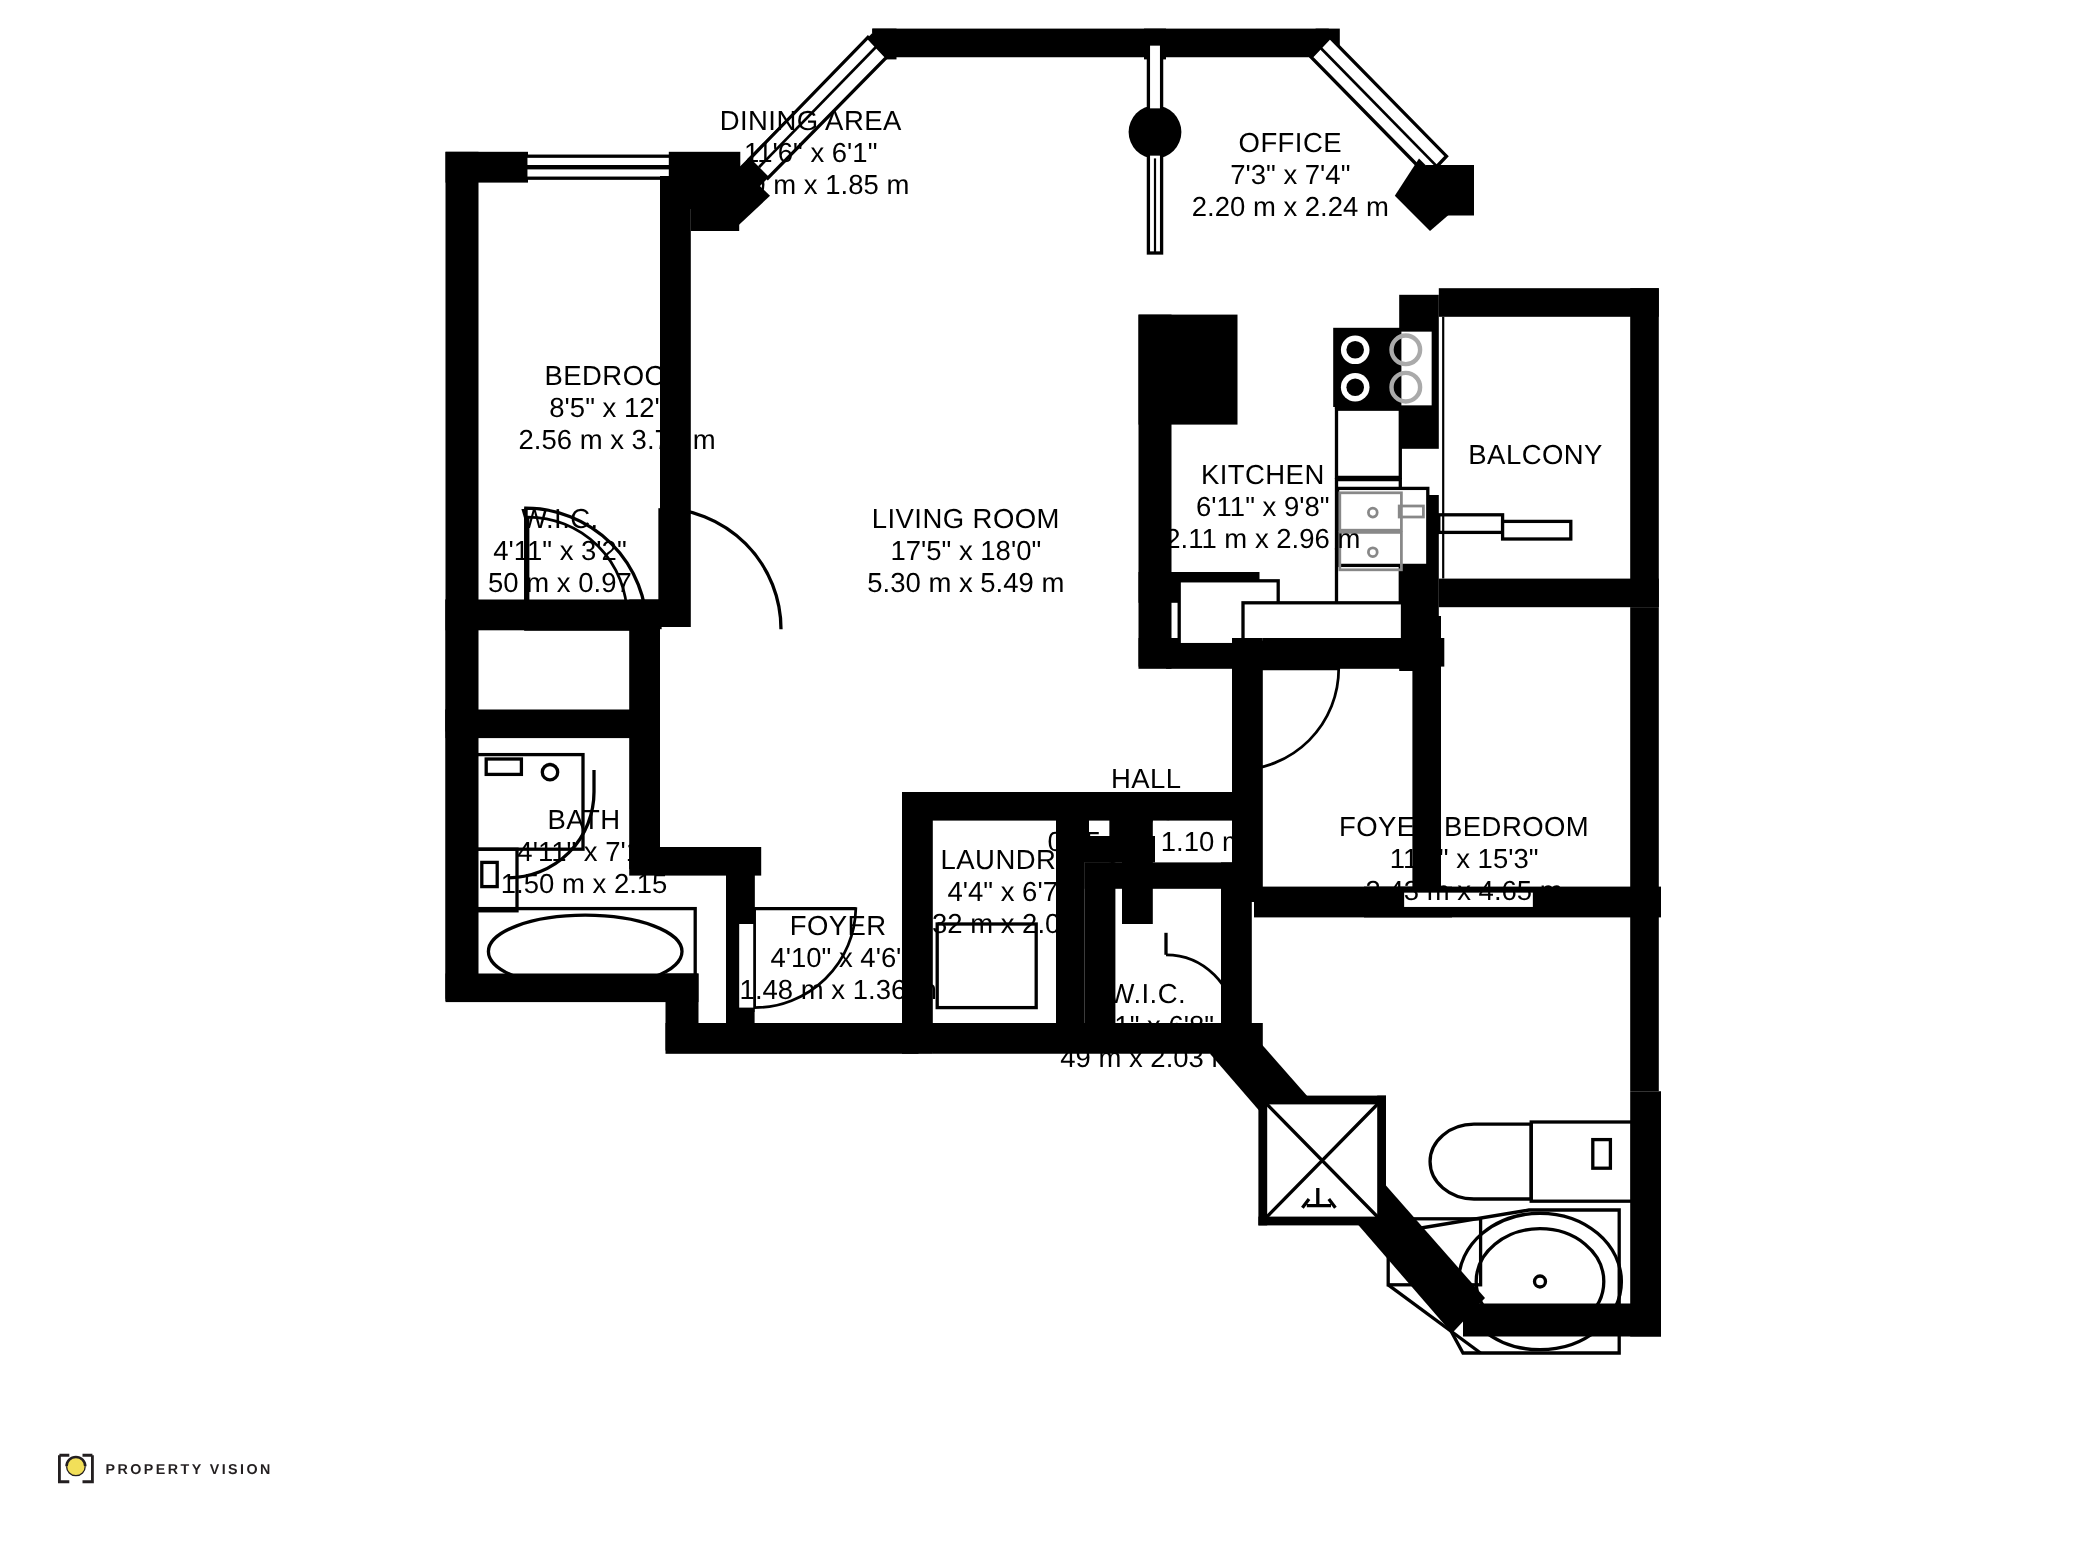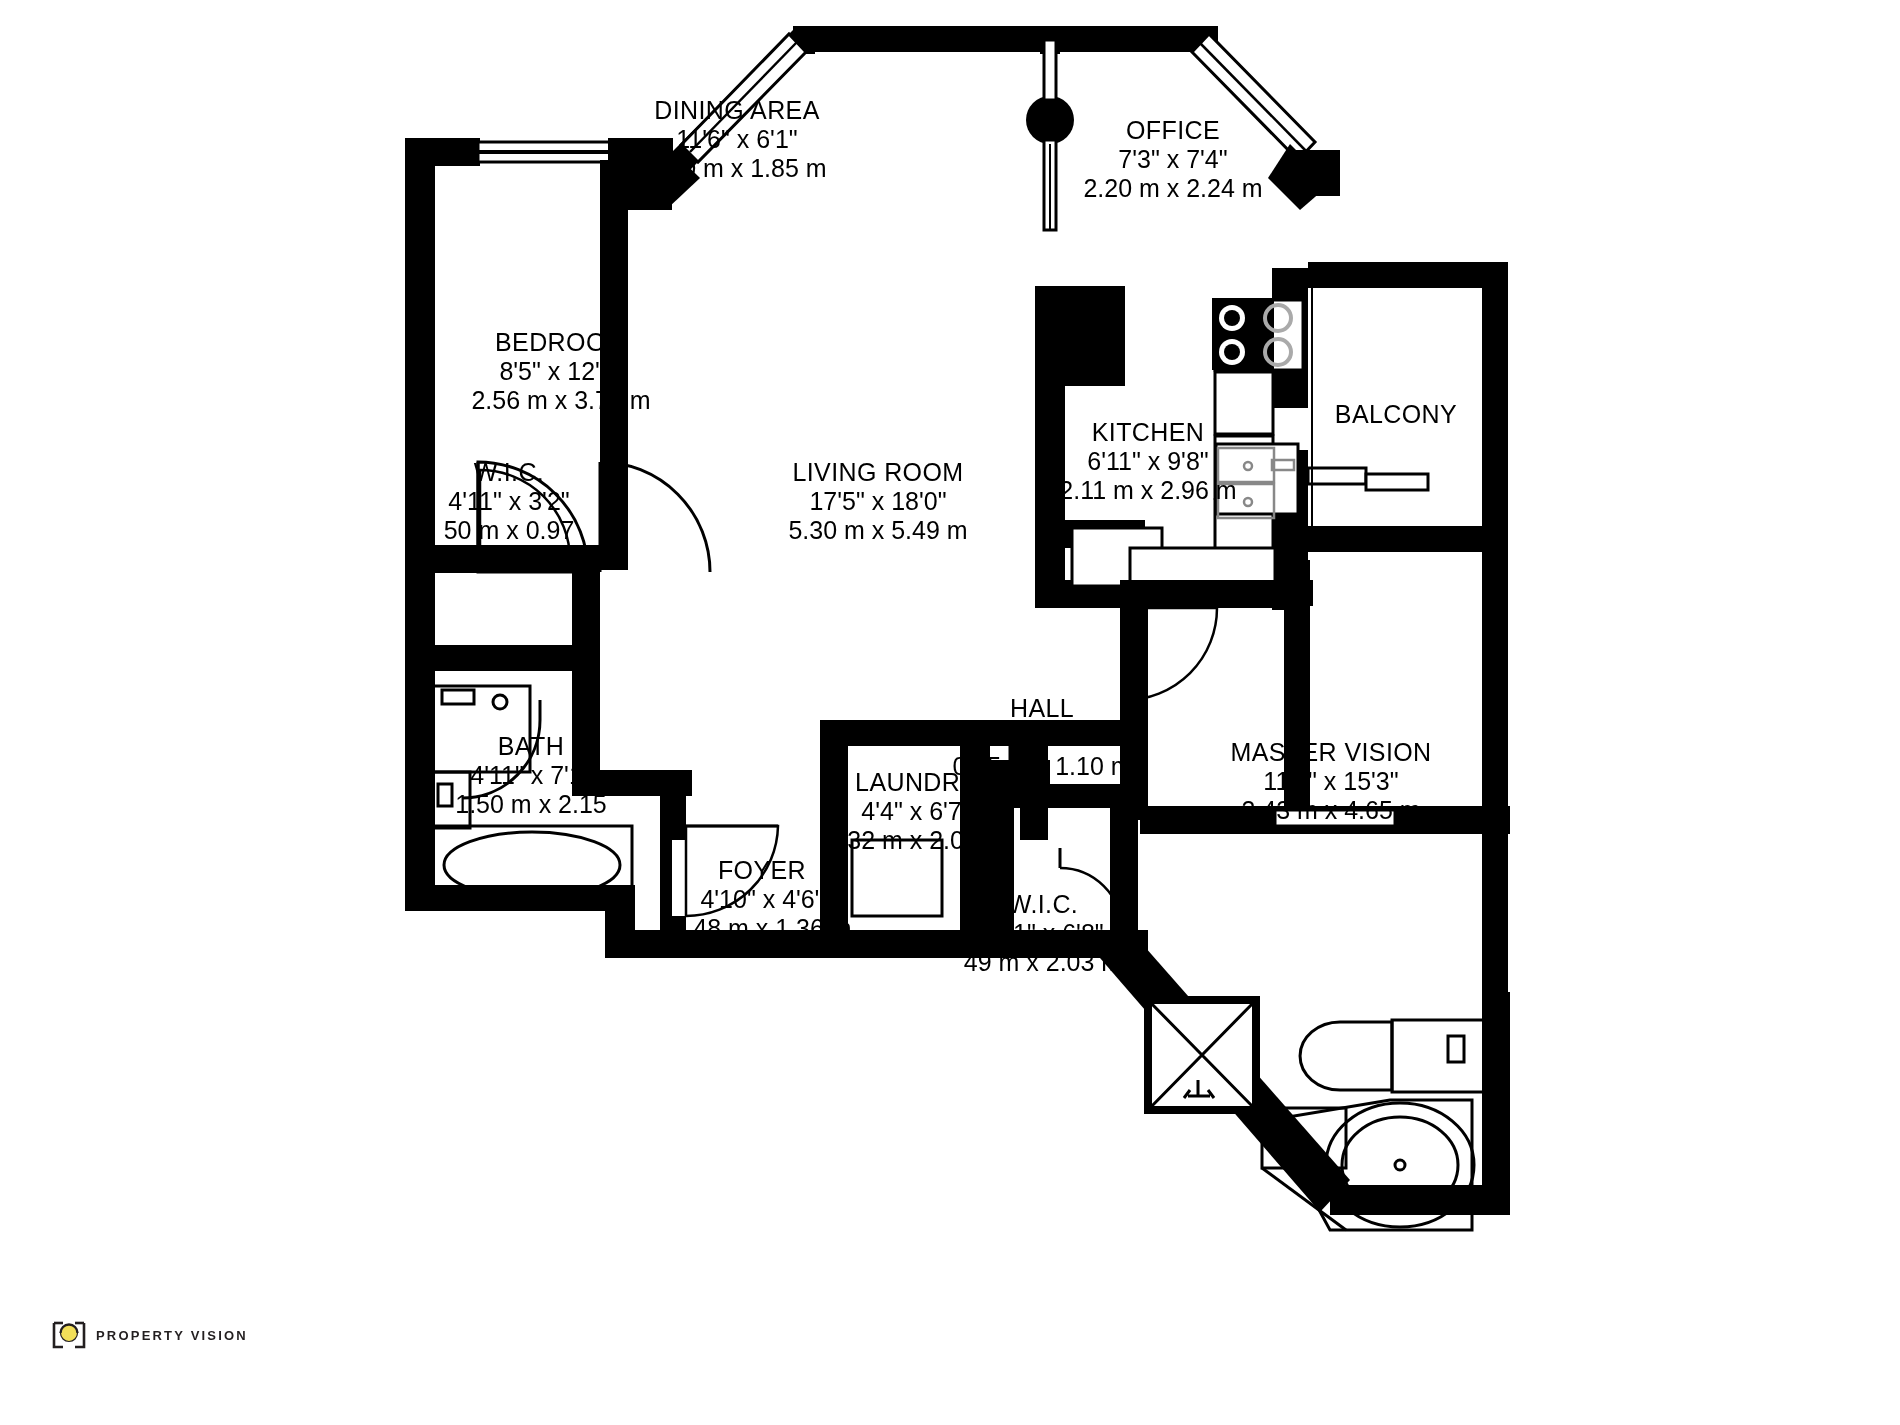--- a/index.html
+++ b/index.html
@@ -334,28 +334,28 @@
     <span class="dim-imp">4'4" x 6'7"</span>
     <span class="dim-met">1.32 m x 2.02 m</span>
   </div>
 
   <div class="room-label" style="left:1042px; top:694px;">
     <span class="name">HALL</span>
     <span class="dim-imp">2'5" x 3'7"</span>
     <span class="dim-met">0.75 m x 1.10 m</span>
   </div>
 
-  <div class="room-label" style="left:762px; top:856px;">
+  <div class="room-label" style="left:762px; top:828px;">
     <span class="name">FOYER</span>
     <span class="dim-imp">4'10" x 4'6"</span>
     <span class="dim-met">1.48 m x 1.36 m</span>
   </div>
 
   <div class="room-label" style="left:1331px; top:738px;">
-    <span class="name">MASTER VISION</span>
+    <span class="name">FOYER BEDROOM</span>
     <span class="dim-imp">11'3" x 15'3"</span>
     <span class="dim-met">3.43 m x 4.65 m</span>
   </div>
 
   <div class="room-label" style="left:1043px; top:890px;">
     <span class="name">W.I.C.</span>
     <span class="dim-imp">4'11" x 6'8"</span>
     <span class="dim-met">49 m x 2.03 m</span>
   </div>
 

